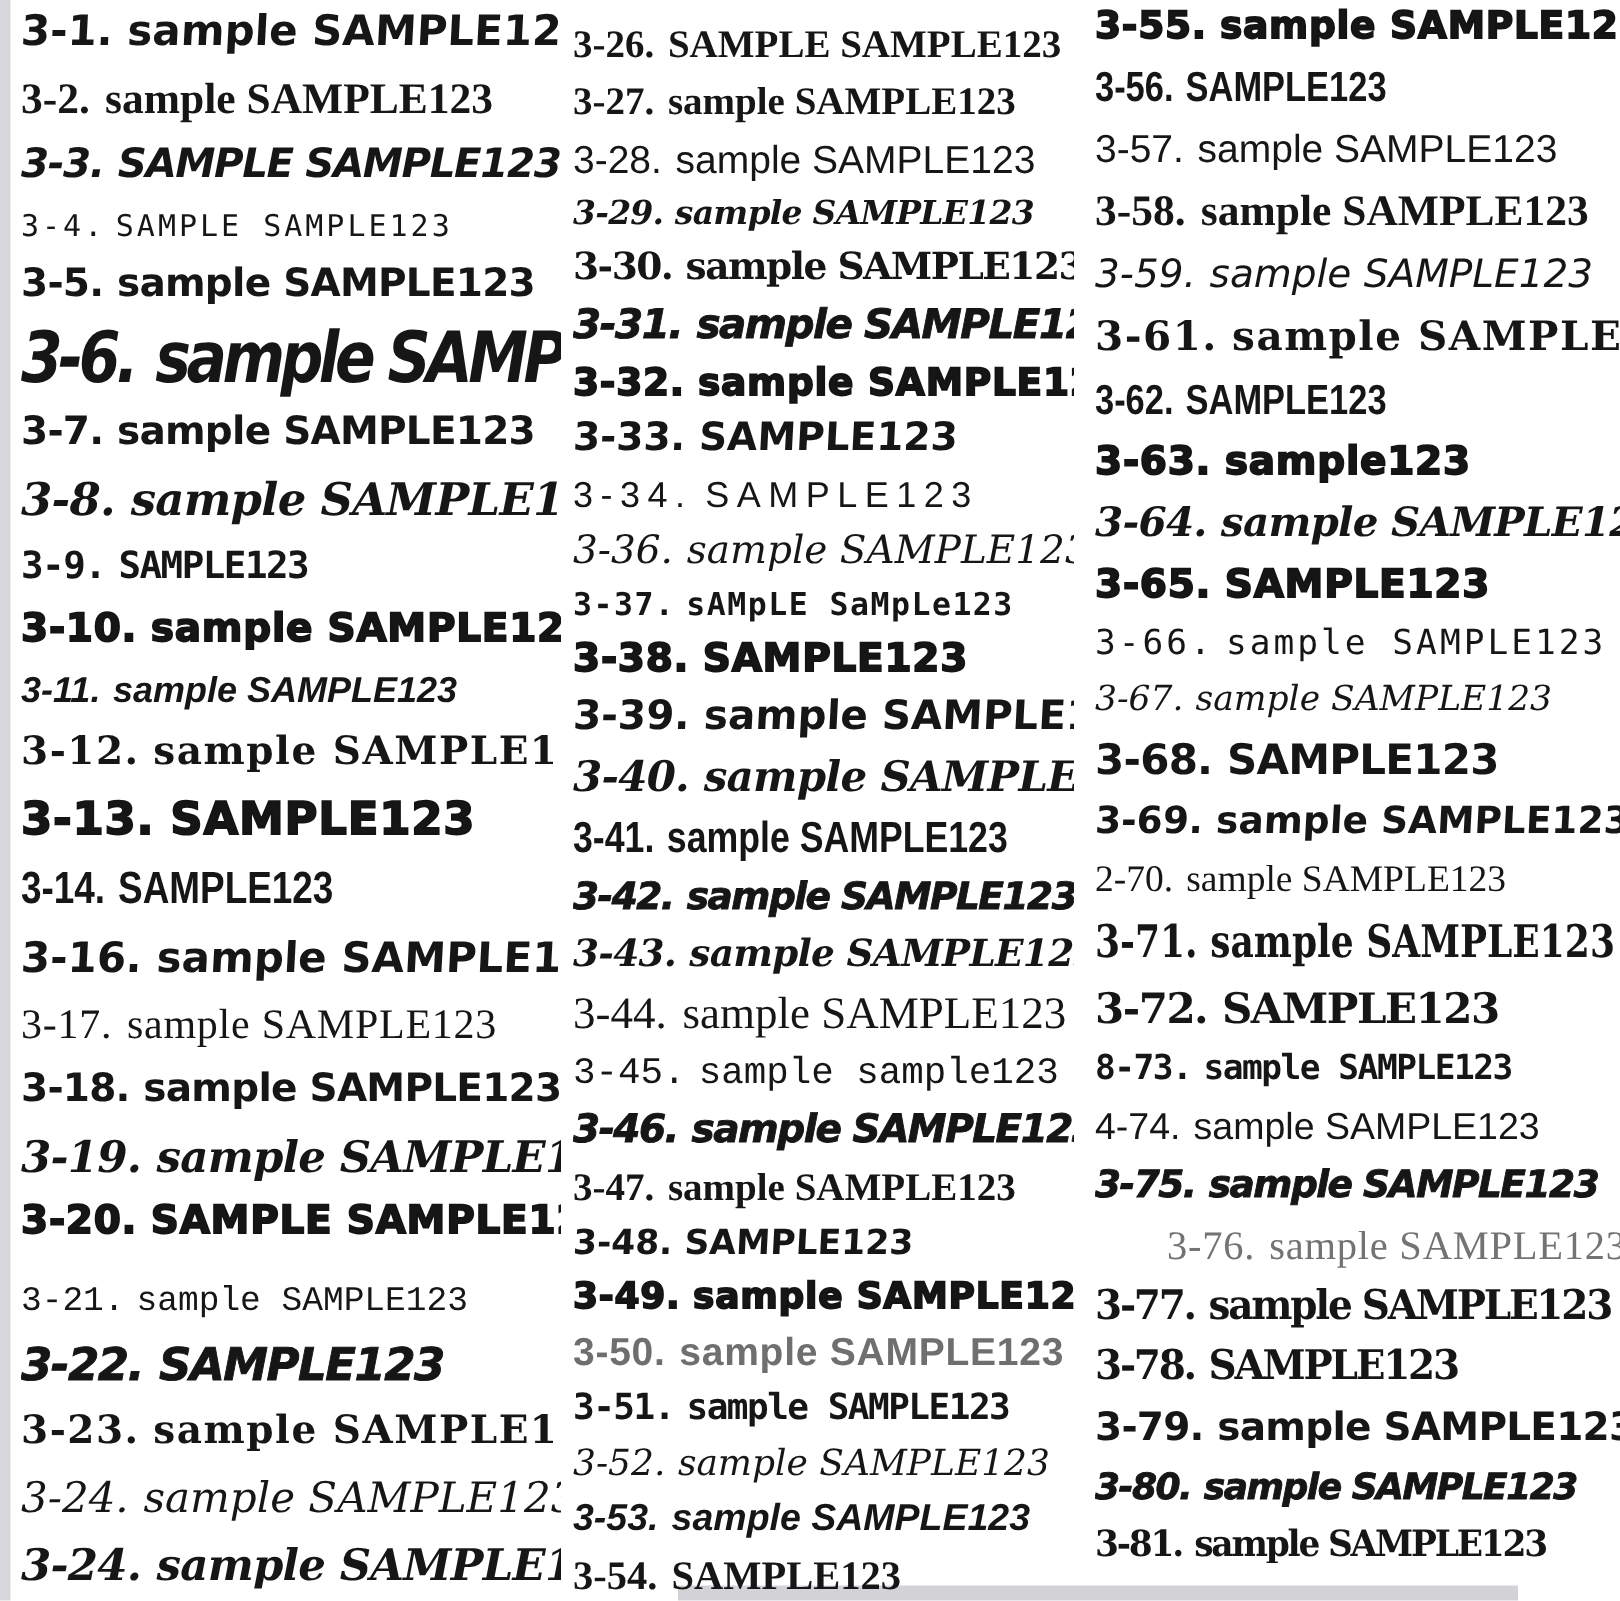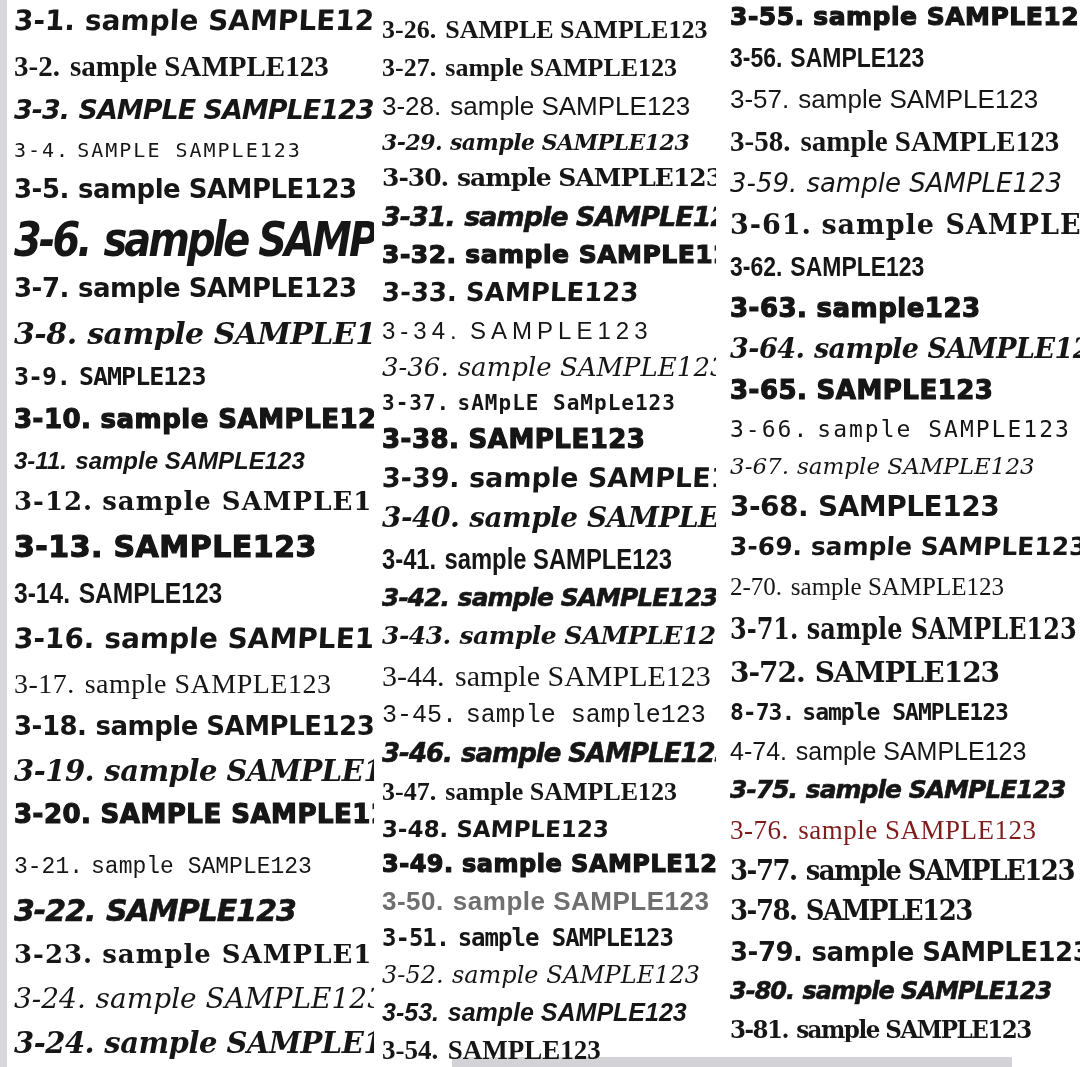--- a/index.html
+++ b/index.html
@@ -43,21 +43,21 @@
   .st-block{font-family:"DejaVu Sans",sans-serif;font-weight:bold;-webkit-text-stroke:1.2px #141414;letter-spacing:0.5px;}
   .st-cond-bold{font-family:"Liberation Sans",sans-serif;font-weight:bold;transform:scaleX(0.82);transform-origin:left center;}
   .st-serif-thin{font-family:"Liberation Serif",serif;letter-spacing:0.5px;}
   .st-serif{font-family:"Liberation Serif",serif;}
   .st-mono{font-family:"Liberation Mono",monospace;}
   .st-stencil{font-family:"DejaVu Serif",serif;font-weight:bold;letter-spacing:1px;}
   .st-heavy-italic{font-family:"DejaVu Sans",sans-serif;font-weight:bold;font-style:italic;-webkit-text-stroke:0.6px #141414;letter-spacing:-1px;}
   .st-wide-caps{font-family:"Liberation Sans",sans-serif;letter-spacing:5px;}
   .st-sans{font-family:"Liberation Sans",sans-serif;}
   .st-sans-thin-gray{font-family:"Liberation Sans",sans-serif;color:#6f6f6f;letter-spacing:0.5px;}
-  .st-serif-gray{font-family:"Liberation Serif",serif;color:#7f1d1d;letter-spacing:0.5px;}
+  .st-serif-gray{font-family:"Liberation Serif",serif;color:#737373;letter-spacing:0.5px;margin-left:48px;}
   .st-blackletter{font-family:"DejaVu Serif",serif;font-weight:bold;letter-spacing:-1.5px;transform:scaleY(1.05);transform-origin:left center;}
   .st-comic{font-family:"DejaVu Sans",sans-serif;font-style:italic;}
   .st-slab-cond{font-family:"DejaVu Serif",serif;font-weight:bold;transform:scaleX(0.8);transform-origin:left center;}
   .st-ransom{font-family:"DejaVu Sans Mono",monospace;font-weight:bold;letter-spacing:1px;}
 </style>
 </head>
 <body>
 
 <div class="edge-left"></div>
 <div class="edge-bottom"></div>

